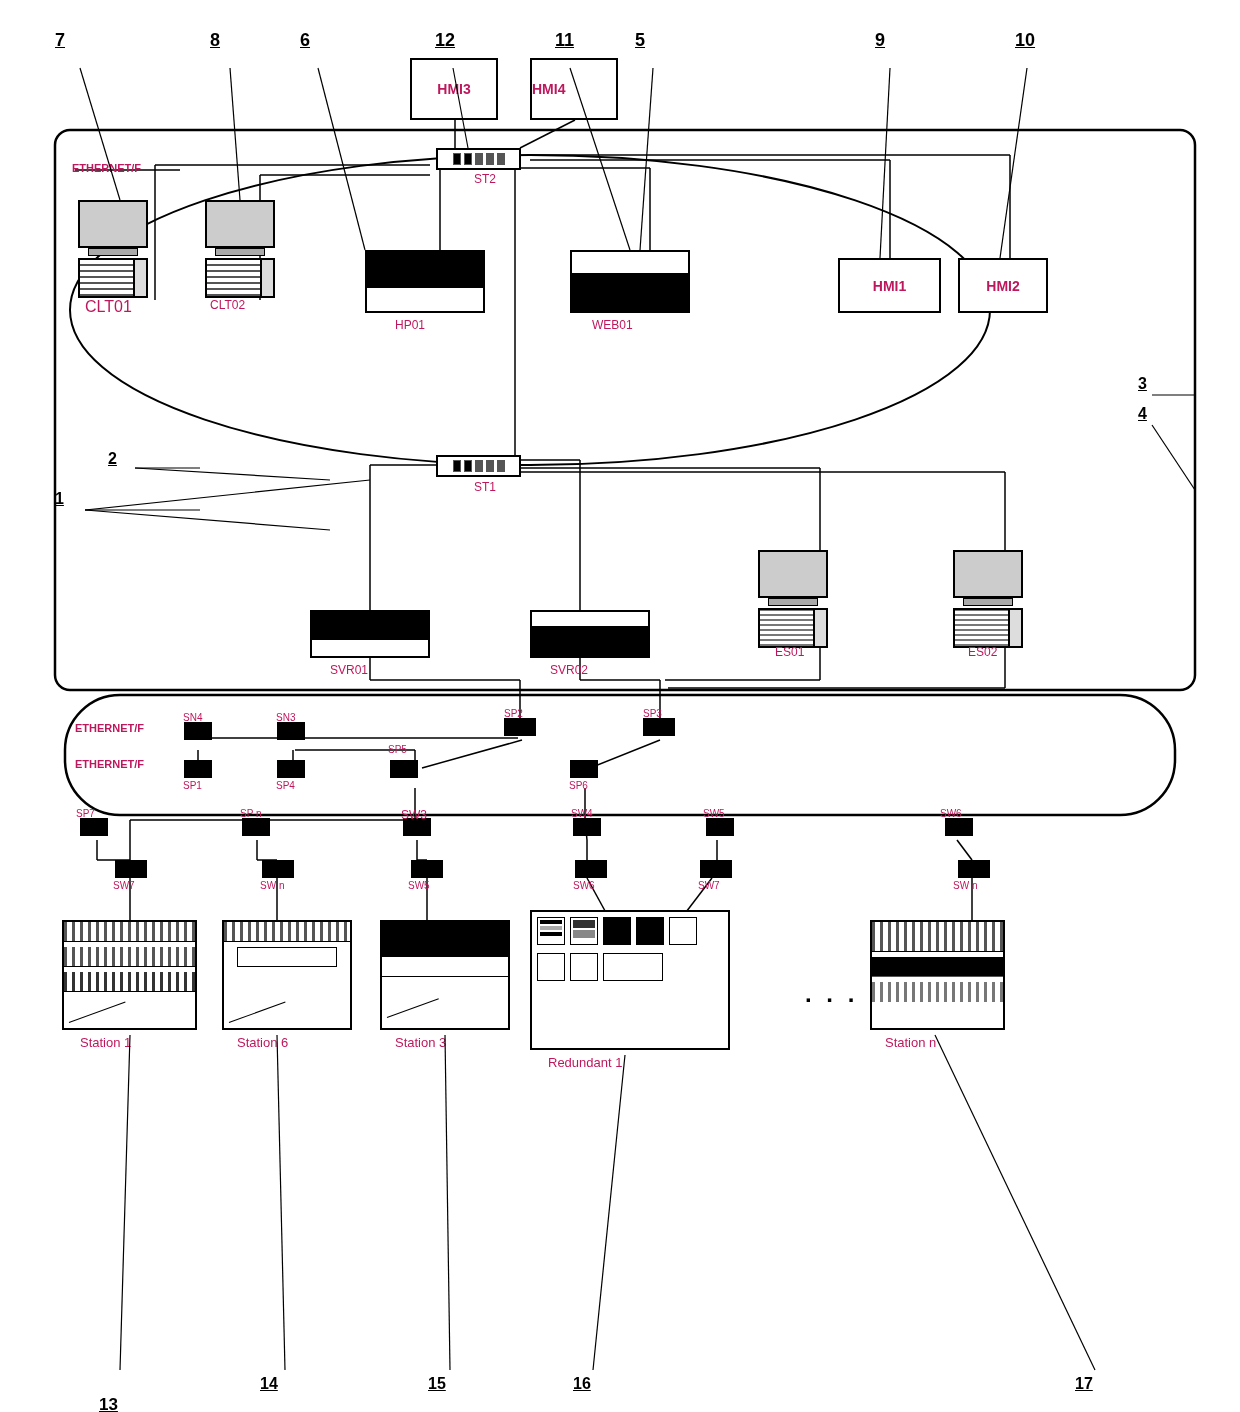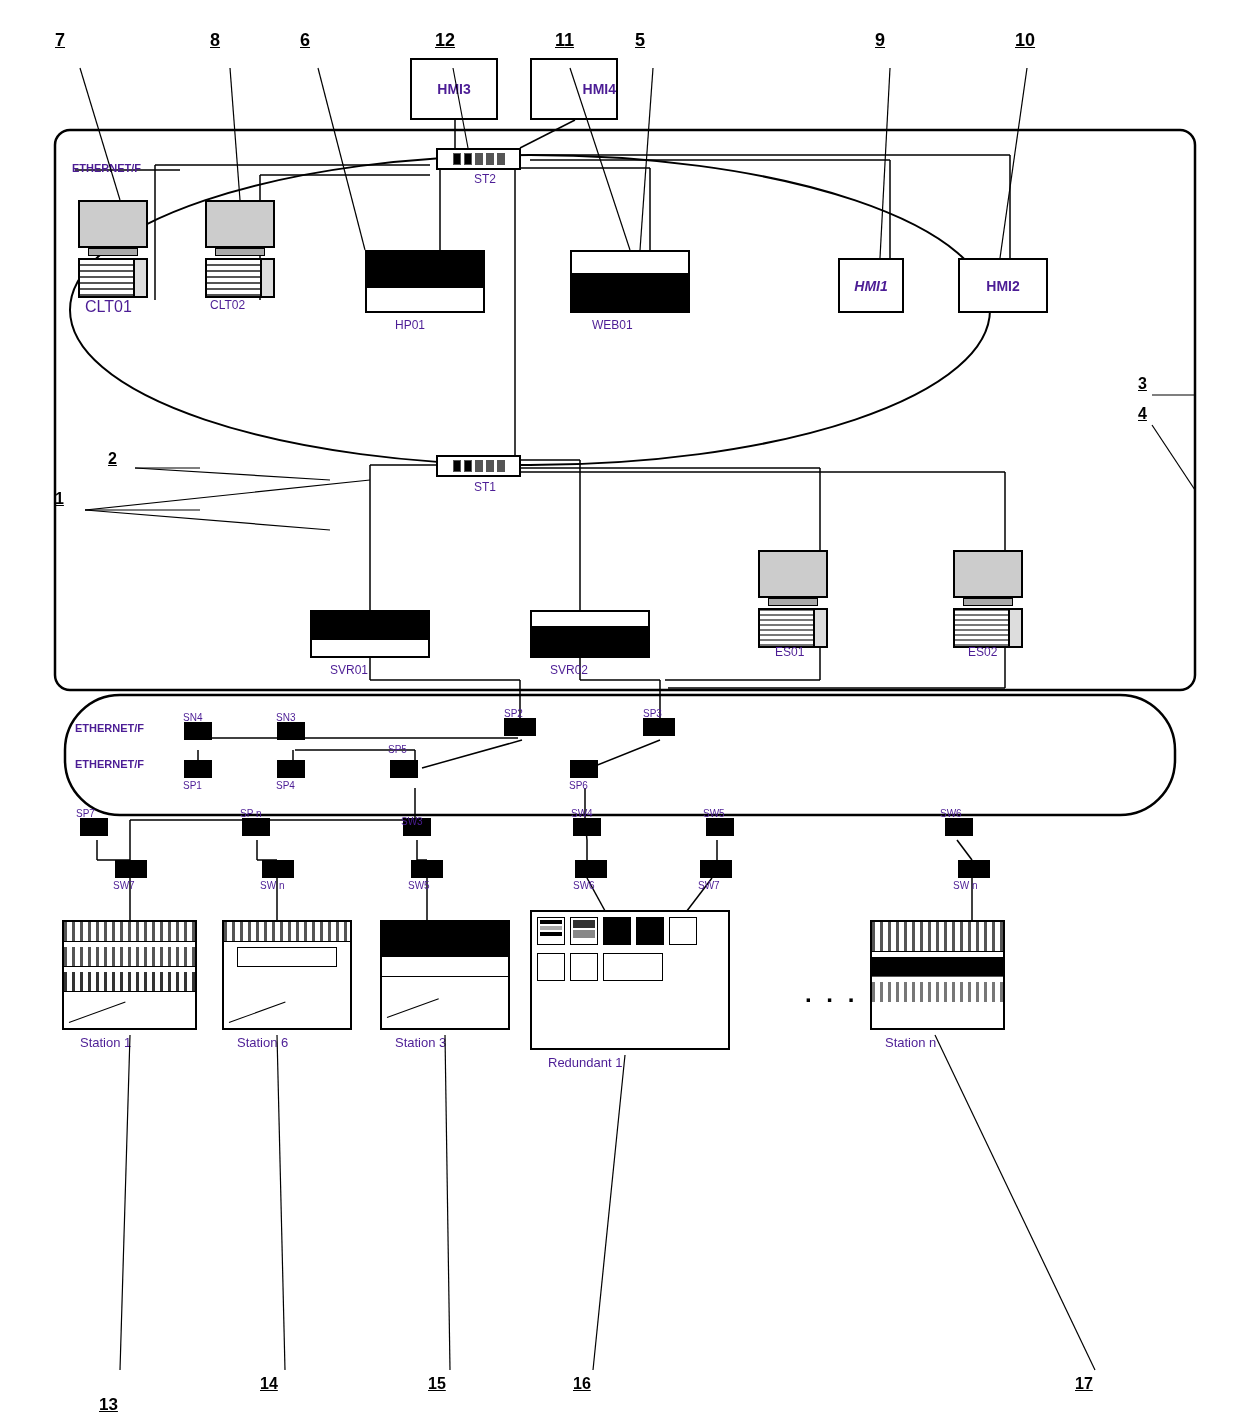--- a/index.html
+++ b/index.html
@@ -22,21 +22,21 @@
       position: absolute;
       font-size: 18px;
       font-weight: bold;
       color: #000;
       text-decoration: underline;
     }
     
     .label {
       position: absolute;
       font-size: 13px;
-      color: #4c1d95;
+      color: #be185d;
       font-weight: normal;
     }
     
     .box {
       position: absolute;
       border: 2px solid #000;
       background: #fff;
     }
     
     .connections-svg {
@@ -179,21 +179,21 @@
   <span class="ref-num" style="left:875px;top:30px">9</span>
   <span class="ref-num" style="left:1015px;top:30px">10</span>
 
   <div class="box" style="left:410px;top:58px;width:88px;height:62px;">
     <div style="display:flex;align-items:center;justify-content:center;height:100%;">
       <span class="label" style="position:relative;font-size:14px;font-weight:bold;">HMI3</span>
     </div>
   </div>
 
   <div class="box" style="left:530px;top:58px;width:88px;height:62px;">
-    <div style="display:flex;align-items:center;justify-content:flex-end;height:100%;">
+    <div style="display:flex;align-items:center;justify-content:flex-start;height:100%;">
       <span class="label" style="position:relative;font-size:14px;font-weight:bold;">HMI4</span>
     </div>
   </div>
 
   <span class="label" style="left:72px;top:162px;font-size:11px;font-weight:bold;">ETHERNET/F</span>
 
   <div style="position:absolute;left:436px;top:148px;width:85px;height:22px;border:2px solid #000;background:#fff;display:flex;align-items:center;justify-content:center;">
     <div style="display:flex;gap:3px;padding:2px;">
       <div style="width:8px;height:12px;background:#000;border:1px solid #555;"></div>
       <div style="width:8px;height:12px;background:#000;border:1px solid #555;"></div>
@@ -228,21 +228,21 @@
     <div style="width:100%;height:25px;background:#fff;border:2px solid #000;border-top:none;"></div>
   </div>
   <span class="label" style="left:395px;top:318px;font-size:12px;">HP01</span>
 
   <div style="position:absolute;left:570px;top:250px;width:120px;height:65px;">
     <div style="width:100%;height:25px;background:#fff;border:2px solid #000;"></div>
     <div style="width:100%;height:38px;background:#000;border:2px solid #000;border-top:none;"></div>
   </div>
   <span class="label" style="left:592px;top:318px;font-size:12px;">WEB01</span>
 
-  <div class="box" style="left:838px;top:258px;width:66px;height:55px;font-style:italic;">
+  <div class="box" style="left:838px;top:258px;width:103px;height:55px;">
     <div style="display:flex;align-items:center;justify-content:center;height:100%;">
       <span class="label" style="position:relative;font-size:14px;font-weight:bold;">HMI1</span>
     </div>
   </div>
 
   <div class="box" style="left:958px;top:258px;width:90px;height:55px;">
     <div style="display:flex;align-items:center;justify-content:center;height:100%;">
       <span class="label" style="position:relative;font-size:14px;font-weight:bold;">HMI2</span>
     </div>
   </div>
@@ -319,21 +319,21 @@
   <div style="position:absolute;left:570px;top:760px;width:28px;height:18px;border:2px solid #000;background:#000;"></div>
   <span class="label" style="left:569px;top:780px;font-size:10px;">SP6</span>
 
   <div style="position:absolute;left:80px;top:818px;width:28px;height:18px;border:2px solid #000;background:#000;"></div>
   <span class="label" style="left:76px;top:808px;font-size:10px;">SP7</span>
 
   <div style="position:absolute;left:242px;top:818px;width:28px;height:18px;border:2px solid #000;background:#000;"></div>
   <span class="label" style="left:240px;top:808px;font-size:10px;">SP n</span>
 
   <div style="position:absolute;left:403px;top:818px;width:28px;height:18px;border:2px solid #000;background:#000;"></div>
-  <span class="label" style="left:401px;top:808px;font-size:10px;margin-top:8px;">SW3</span>
+  <span class="label" style="left:401px;top:808px;font-size:12px;">SW3</span>
 
   <div style="position:absolute;left:573px;top:818px;width:28px;height:18px;border:2px solid #000;background:#000;"></div>
   <span class="label" style="left:571px;top:808px;font-size:10px;">SW4</span>
 
   <div style="position:absolute;left:706px;top:818px;width:28px;height:18px;border:2px solid #000;background:#000;"></div>
   <span class="label" style="left:703px;top:808px;font-size:10px;">SW5</span>
 
   <div style="position:absolute;left:945px;top:818px;width:28px;height:18px;border:2px solid #000;background:#000;"></div>
   <span class="label" style="left:940px;top:808px;font-size:10px;">SW6</span>
 

